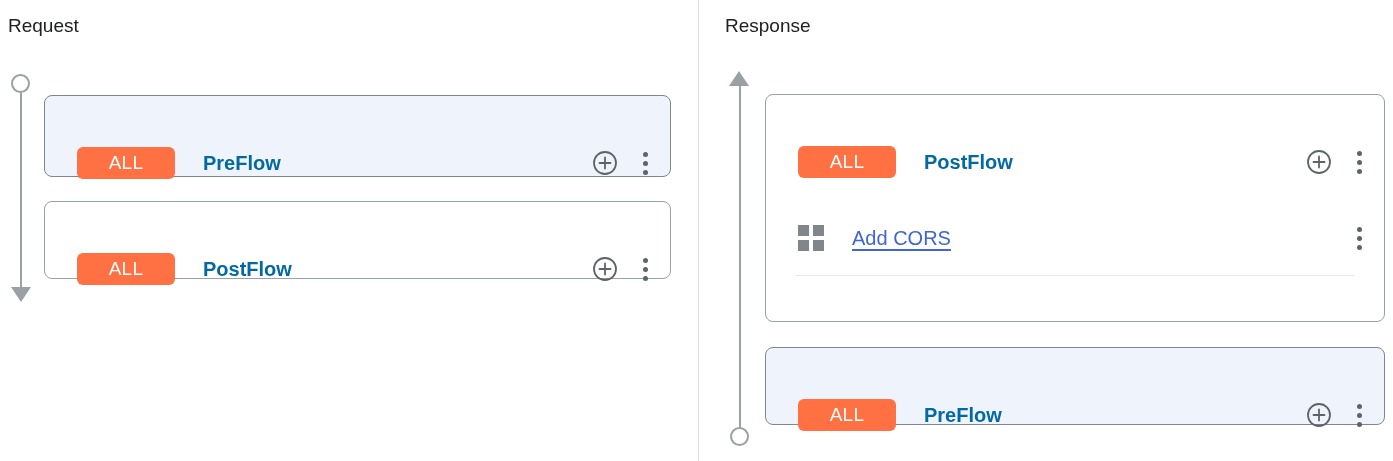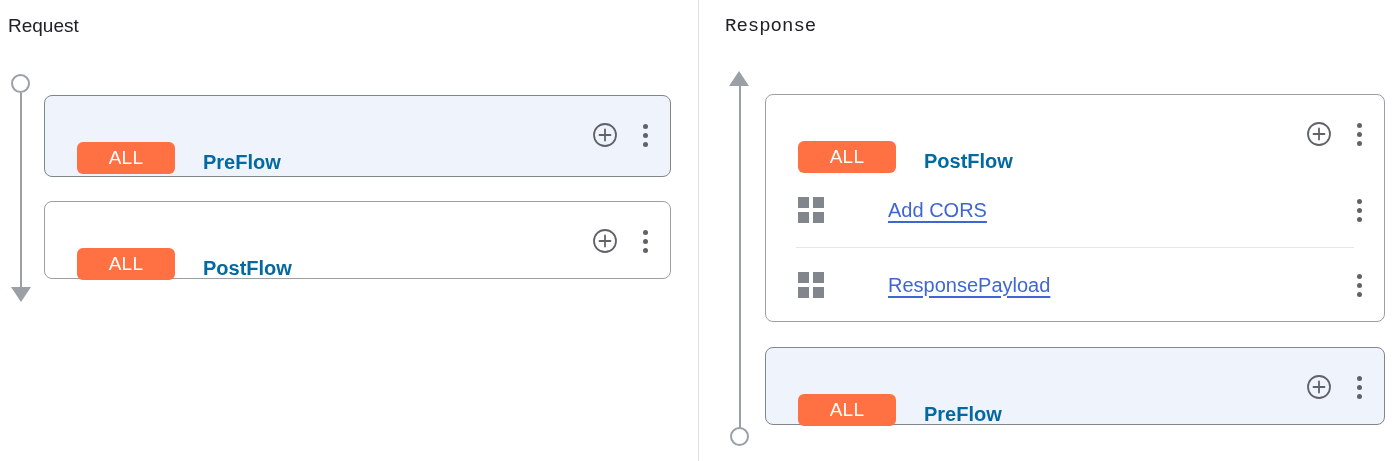--- a/index.html
+++ b/index.html
@@ -33,21 +33,21 @@
 
   .panel-title {
     position: absolute;
     font-size: 19px;
     line-height: 24px;
     color: #202124;
     font-weight: 400;
     white-space: nowrap;
   }
   .panel-request .panel-title  { left: 8px;  top: 14px; }
-  .panel-response .panel-title { left: 26px; top: 14px; font-family: Liberation Mono, monospace; }
+  .panel-response .panel-title { left: 26px; top: 14px; }
 
   
   .rail { position: absolute; }
   .rail-line {
     position: absolute;
     width: 2px;
     background: #9aa0a6;
   }
   .rail-circle {
     position: absolute;
@@ -89,31 +89,31 @@
     border-radius: 8px;
   }
   .card.selected {
     background: #eff3fc;
     border-color: #80868b;
   }
 
   .flow-row {
     position: relative;
     display: flex;
-    align-items: flex-end;
+    align-items: center;
     height: 78px;
     padding: 0 18px 0 32px;
+    margin-top: 28px;
   }
   .policy-row {
     position: relative;
     display: flex;
     align-items: center;
     height: 74px;
     padding: 0 18px 0 32px;
-    gap: 36px;
   }
 
   .badge {
     flex: 0 0 auto;
     width: 98px;
     height: 32px;
     background: #ff7043;
     color: #ffffff;
     border-radius: 6px;
     font-size: 19px;
@@ -302,36 +302,20 @@
         <span class="icon-kebab">
           <i></i>
             <i></i>
             <i></i>
         </span>
       </div>
     </div>
 
     <div class="row-sep"></div>
 
-    <div class="policy-row">
-      <span class="icon-grid">
-        <i></i>
-          <i></i>
-          <i></i>
-          <i></i>
-      </span>
-      <span class="policy-link">ResponsePayload</span>
-      <div class="row-actions">
-        <span class="icon-kebab">
-          <i></i>
-            <i></i>
-            <i></i>
-        </span>
-      </div>
-    </div>
   </div>
 
   <div class="card selected card-res-preflow">
     <div class="flow-row">
       <div class="badge">ALL</div>
       <div class="flow-label">PreFlow</div>
       <div class="row-actions">
         <span class="icon-plus">
           <svg width="26" height="26" viewBox="0 0 26 26">
             <circle cx="13" cy="13" r="11" fill="none" stroke="#5f6368" stroke-width="1.8"></circle>

